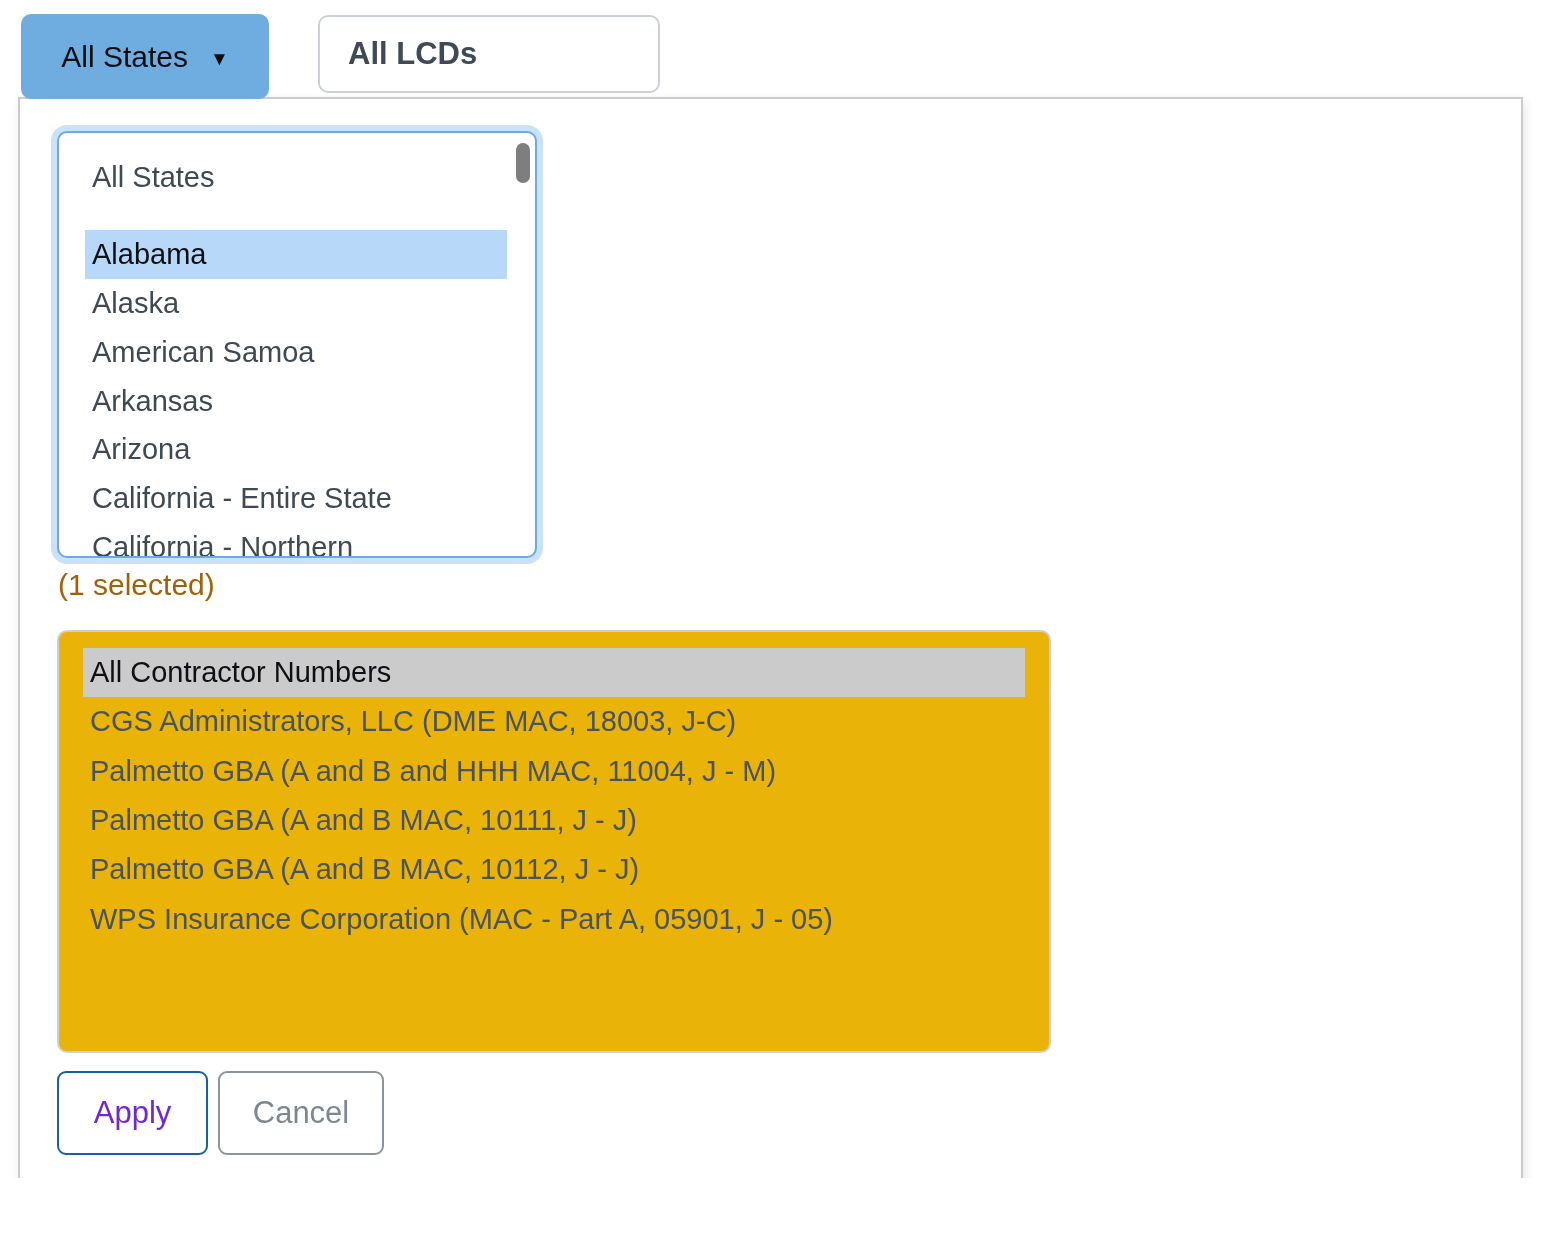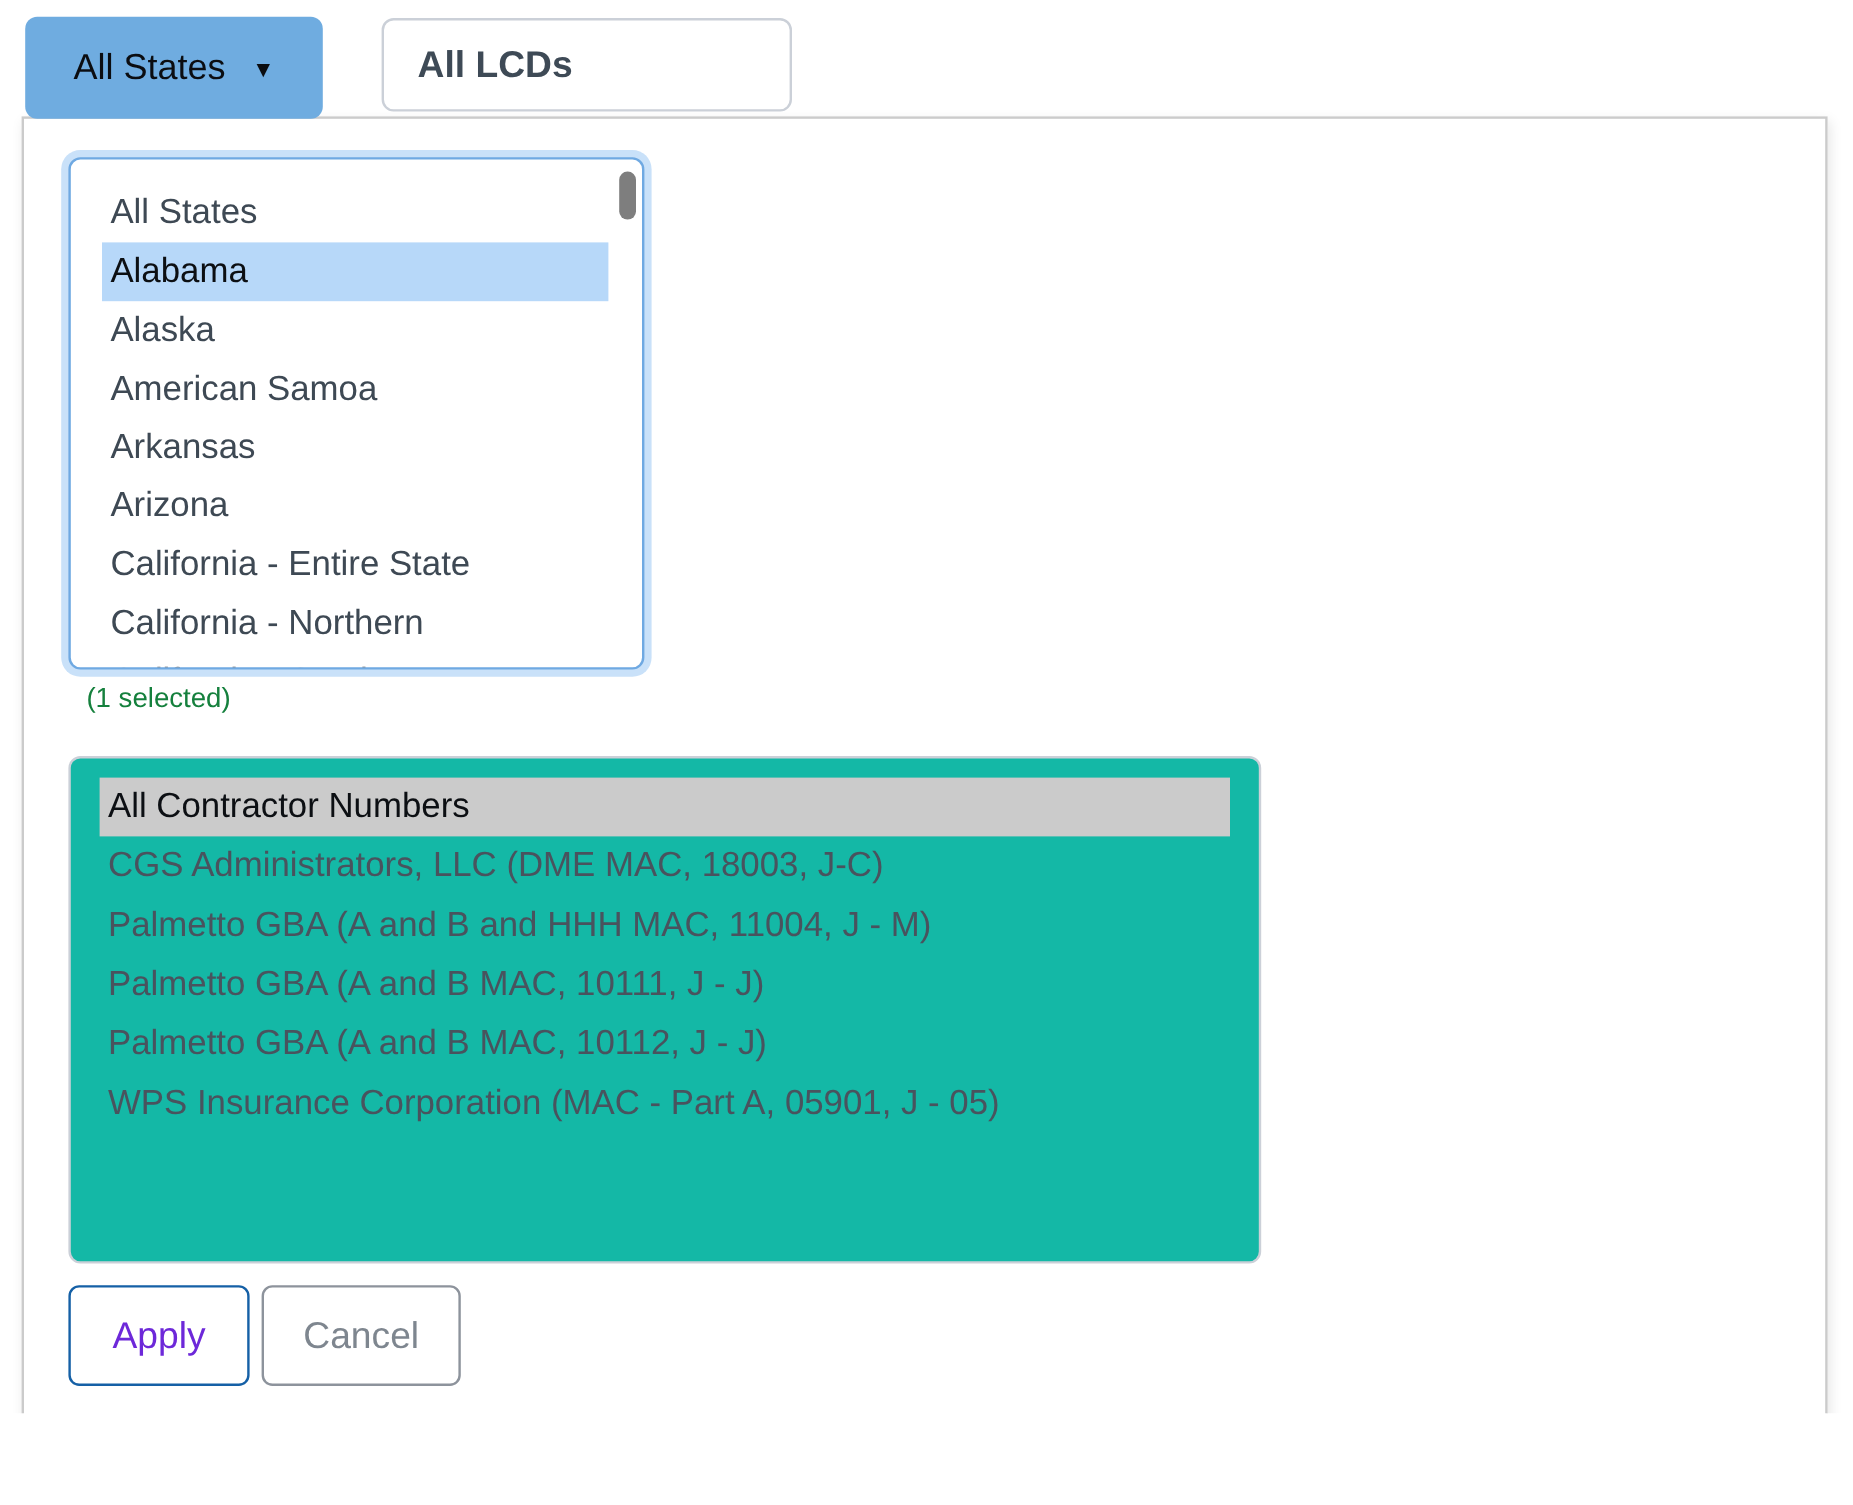--- a/index.html
+++ b/index.html
@@ -82,48 +82,49 @@
     display: flex; align-items: center;
     padding-left: 7px;
     font-size: 29px;
     color: #3e4954;
     white-space: nowrap;
     cursor: default;
   }
   .option.sel-blue {
     background: #b7d8f9;
     color: #0c0f13;
+    margin-top: 28px;
   }
   .option.sel-gray {
     background: #cbcbcb;
     color: #0c0f13;
   }
   .scroll-thumb {
     position: absolute;
     right: 5px; top: 10px;
     width: 14px; height: 40px;
     background: #7e7e7e;
     border-radius: 7px;
     cursor: pointer;
   }
 
   .selected-count {
     position: absolute;
-    left: 72px; top: 568px;
-    font-size: 23px;
-    color: #15803d;
+    left: 58px; top: 568px;
+    font-size: 30px;
+    color: #a16207;
     z-index: 2;
   }
 
   
   .contractor-listbox {
     position: absolute;
     left: 57px; top: 630px;
     width: 994px; height: 423px;
-    background: #14b8a6;
+    background: #eab308;
     border: 2px solid #cbd0d8;
     border-radius: 10px;
     overflow: hidden;
     z-index: 2;
   }
   .contractor-options {
     padding: 16px 24px 0 24px;
   }
   .contractor-options .option { height: 49.3px; color: #49535e; }
   .contractor-options .option.sel-gray { color: #0c0f13; }

